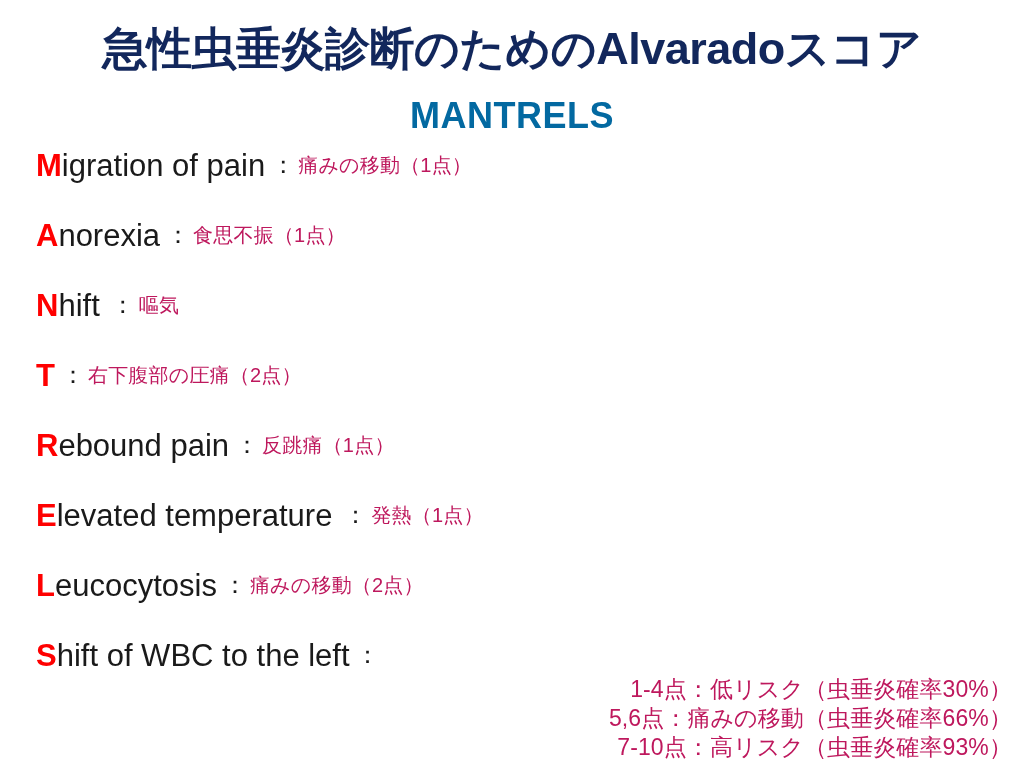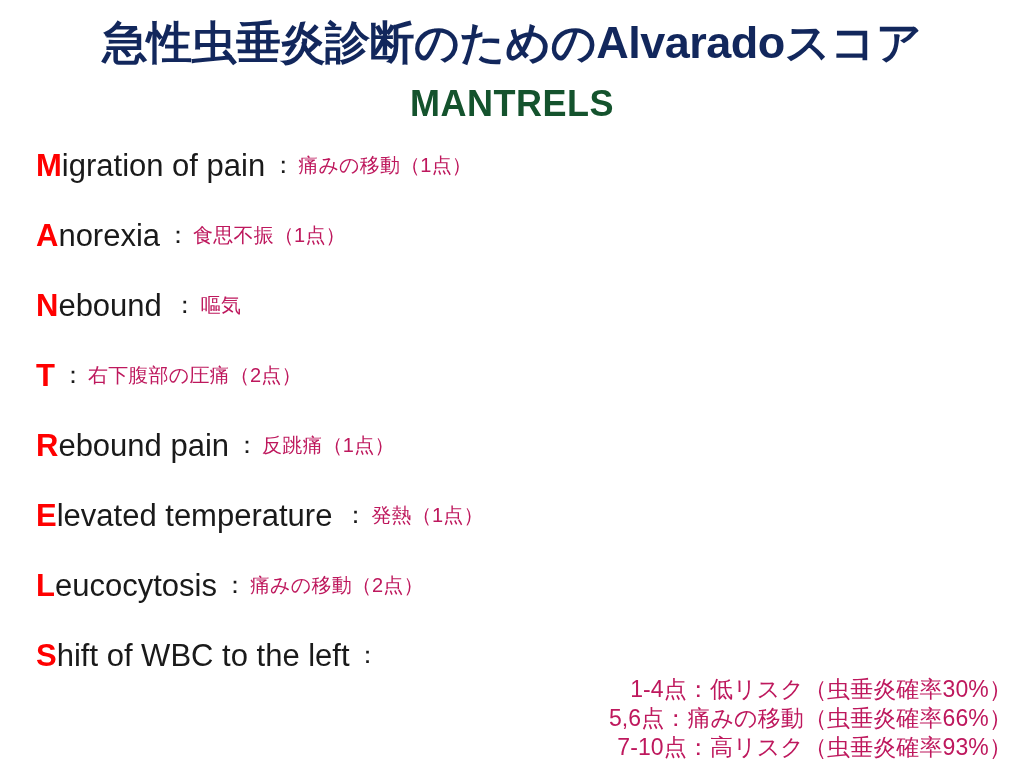--- a/index.html
+++ b/index.html
@@ -30,25 +30,25 @@
     padding-top: 6px;
   }
 
   .slide-title {
     color: #12275c;
     font-weight: bold;
     font-size: 45px;
     line-height: 56px;
     letter-spacing: -0.5px;
     white-space: nowrap;
-    margin: 9px;
+    margin: 15px;
   }
 
   .slide-subtitle {
-    color: #14532d;
+    color: #0369a1;
     font-weight: bold;
     font-size: 36px;
     line-height: 44px;
     letter-spacing: 0.5px;
     margin: 0;
     padding-top: 2px;
   }
 
   
   .mnemonic-list {
@@ -134,21 +134,21 @@
 
     <div class="mnemonic-row">
       <span class="initial">A</span>
         <span class="term-rest">norexia</span>
         <span class="separator">：</span>
         <span class="gloss">食思不振（1点）</span>
     </div>
 
     <div class="mnemonic-row">
       <span class="initial">N</span>
-        <span class="term-rest">ebound</span>
+        <span class="term-rest">hift</span>
         <span class="separator wide">：</span>
         <span class="gloss">嘔気</span>
     </div>
 
     <div class="mnemonic-row">
       <span class="initial">T</span>
         <span class="separator">：</span>
         <span class="gloss">右下腹部の圧痛（2点）</span>
     </div>
 

